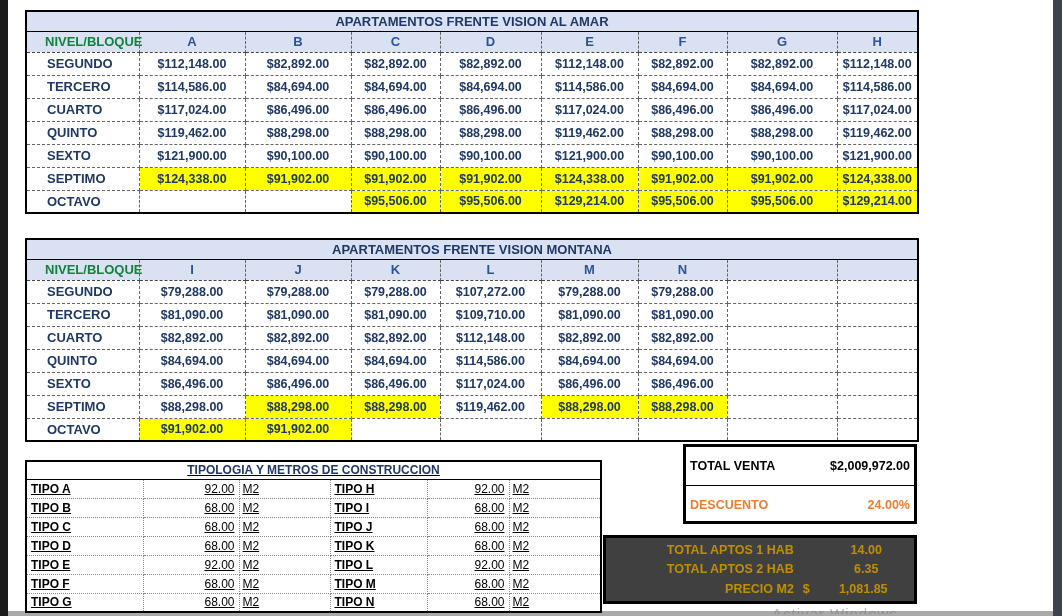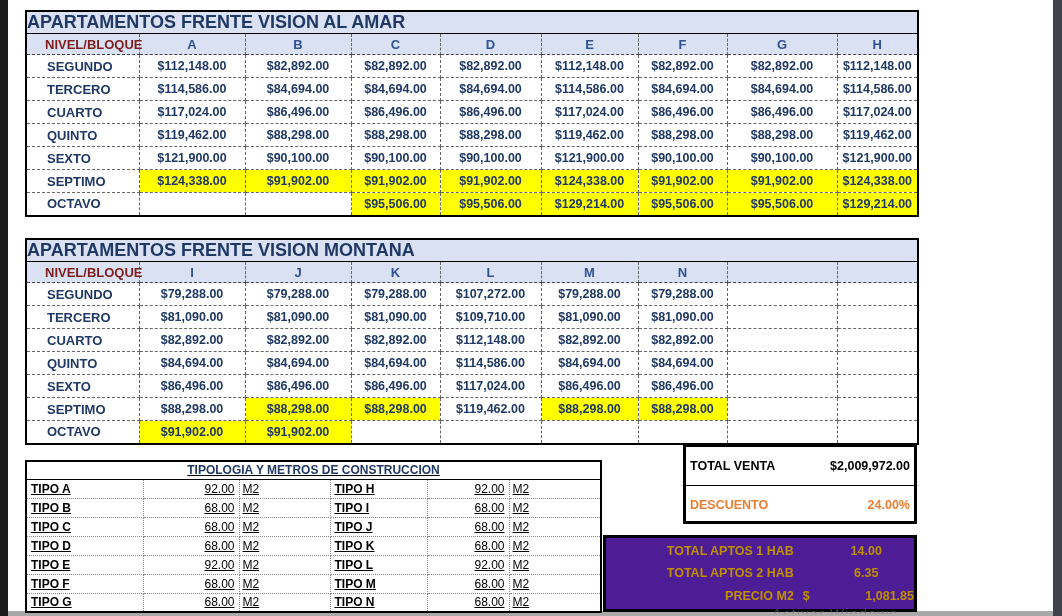--- a/index.html
+++ b/index.html
@@ -12,29 +12,29 @@
   .edge-right { position:absolute; right:0; top:0; width:9px; height:616px; background:#3d434b; }
   .edge-bottom{ position:absolute; left:8px; right:9px; bottom:0; height:5px; background:#a9a9a9; }
 
   table { border-collapse:collapse; table-layout:fixed; position:absolute; background:#fff; }
 
   
   .price-table { left:25px; width:892px; border:2px solid #000; }
   #t1 { top:10px; }
   #t2 { top:238px; }
   .price-table .title-row td {
-    background:#D9E1F2; color:#1F3864; font-weight:bold; font-size:18px;
-    text-align:left; height:20px; border-bottom:1.5px solid #000;
+    background:#D9E1F2; color:#1F3864; font-weight:bold; font-size:13px;
+    text-align:center; height:20px; border-bottom:1.5px solid #000;
   }
   .price-table .head-row td {
     background:#D9E1F2; color:#2E5395; font-weight:bold; font-size:13px;
     text-align:center; height:21px;
     border-bottom:1px dashed #444; border-right:1px dashed #666;
   }
-  .price-table .head-row td.head-label { color:#7f1d1d; text-align:center; padding-left:18px; }
+  .price-table .head-row td.head-label { color:#15803d; text-align:center; padding-left:18px; }
   .price-table .data-row td {
     height:23px; font-weight:bold; font-size:12.5px; color:#1F3864;
     text-align:center; white-space:nowrap; overflow:hidden;
     border-right:1px dashed #666; border-bottom:1px dashed #666;
   }
   .price-table .data-row td.row-label { text-align:left; padding-left:20px; font-size:13px; }
   .price-table td.hl { background:#FFFF00; }
 
   
   #tip { left:25px; top:460px; width:575px; border:2px solid #000;text-decoration:underline; }
@@ -58,29 +58,29 @@
   }
   .sum-row {
     display:flex; justify-content:space-between; align-items:center;
     flex:1; padding:12px 4px; font-weight:bold; font-size:12.5px; white-space:nowrap;
   }
   .sum-row.b-bottom { border-bottom:1.5px solid #000; }
   .sum-row.b-top    { border-top:1.5px solid #000; }
 
   
   #totals {
-    position:absolute; left:603px; top:535px; width:314px; height:77px;
-    border:3px solid #000; background:#4c1d95;
+    position:absolute; left:603px; top:535px; width:314px; height:69px;
+    border:3px solid #000; background:#404040;
     display:flex; flex-direction:column; justify-content:space-around; padding:2px 0;
   }
   .tot-row { display:flex; align-items:center; font-weight:bold; font-size:12.5px; color:#BF8F00; white-space:nowrap; }
   .tot-label { width:61%; text-align:right; }
   .tot-cur   { width:8%;  text-align:center; }
   .tot-value { width:31%; text-align:center; }
-  .tot-value.right { text-align:right; }
+  .tot-value.right { text-align:center; padding-right:6px; }
 
   
   #wm {
     position:absolute; left:772px; top:605px; width:260px; height:9px;
     overflow:hidden; color:rgba(115,115,115,0.5); font-size:15px; letter-spacing:1px;
   }
 </style>
 </head>
 <body>
 

